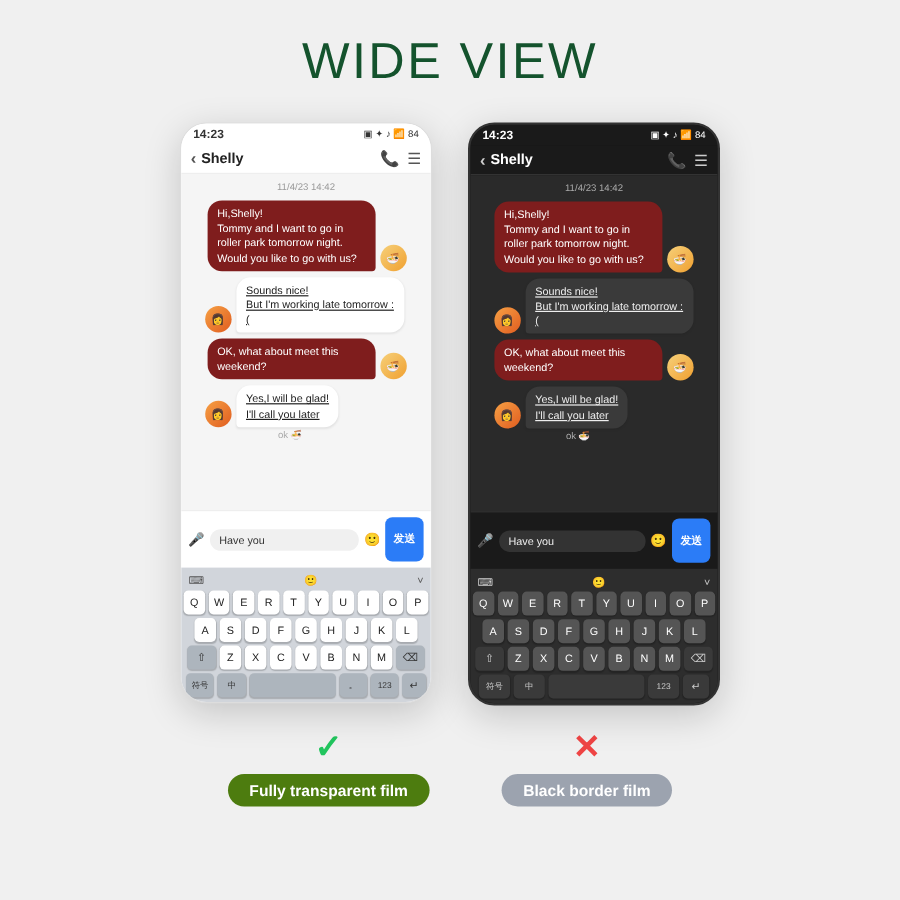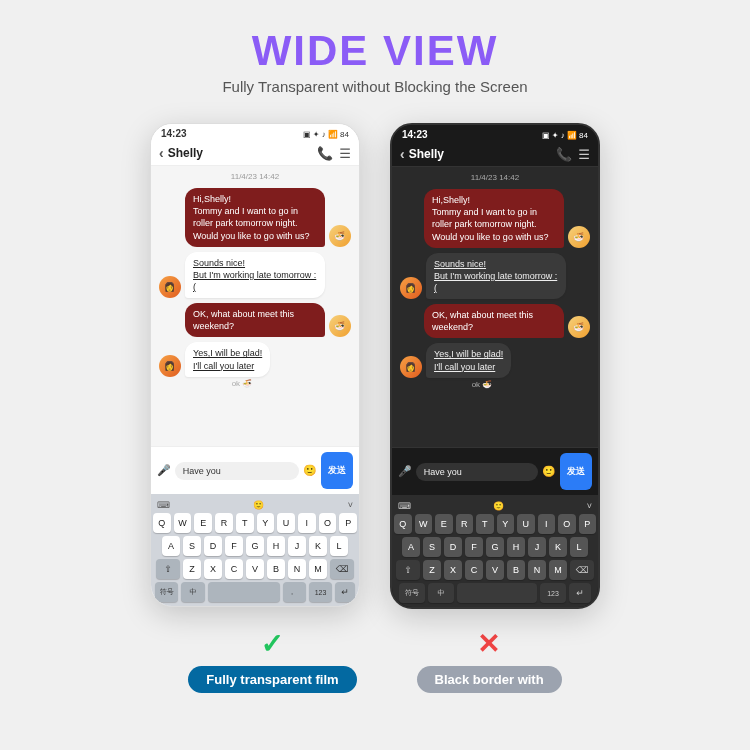--- a/index.html
+++ b/index.html
@@ -15,22 +15,22 @@
     }
 
     .header {
       text-align: center;
       margin-top: 28px;
       margin-bottom: 8px;
     }
 
     .header-title {
       font-size: 42px;
-      font-weight: 700;
-      color: #8b5cf6;
+      font-weight: 400;
+      color: #14532d;
       letter-spacing: 2px;
       line-height: 1.1;
     }
 
     .header-subtitle {
       font-size: 15px;
       color: #555;
       margin-top: 4px;
       font-weight: 400;
     }
@@ -61,21 +61,21 @@
 
     .phone.light {
       background: #fff;
       border: 1px solid #ddd;
     }
 
     
     .status-bar {
       display: flex;
       justify-content: space-between;
-      align-items: flex-end;
+      align-items: flex-start;
       padding: 4px 10px 2px 10px;
       font-size: 9px;
       color: #333;
       background: #fff;
     }
 
     .phone.dark .status-bar {
       background: #1a1a1a;
       color: #fff;
     }
@@ -117,21 +117,21 @@
       color: #555;
     }
     .phone.dark .chat-header-right { color: #ccc; }
 
     .back-arrow { font-size: 14px; color: #555; }
     .phone.dark .back-arrow { color: #ccc; }
 
     
     .chat-area {
       background: #f5f5f5;
-      padding: 4px 8px;
+      padding: 4px 20px;
       display: flex;
       flex-direction: column;
       gap: 5px;
       min-height: 280px;
     }
 
     .phone.dark .chat-area {
       background: #2a2a2a;
     }
 
@@ -354,29 +354,28 @@
     }
 
     .label-badge {
       border-radius: 20px;
       padding: 6px 18px;
       font-size: 13px;
       font-weight: 600;
       color: #fff;
     }
 
-    .label-badge.blue-badge { background: #0369a1; }
+    .label-badge.blue-badge { background: #4d7c0f; }
     .label-badge.gray-badge { background: #9ca3af; }
   </style>
 </head>
 <body>
 
 <div class="header">
   <div class="header-title">WIDE VIEW</div>
-  <div class="header-subtitle">Fully Transparent without Blocking the Screen</div>
 </div>
 
 <div class="phones-row">
 
   <div class="phone light">
 
     <div class="status-bar">
       <span class="status-time">14:23</span>
       <span class="status-icons">▣ ✦ ♪ 📶 84</span>
     </div>
@@ -577,15 +576,15 @@
 
 </div>
 
 <div class="bottom-section">
   <div class="label-item">
     <span class="check-mark">✓</span>
     <div class="label-badge blue-badge">Fully transparent film</div>
   </div>
   <div class="label-item">
     <span class="cross-mark">✕</span>
-    <div class="label-badge gray-badge">Black border with</div>
+    <div class="label-badge gray-badge">Black border film</div>
   </div>
 </div>
 
 </body></html>

